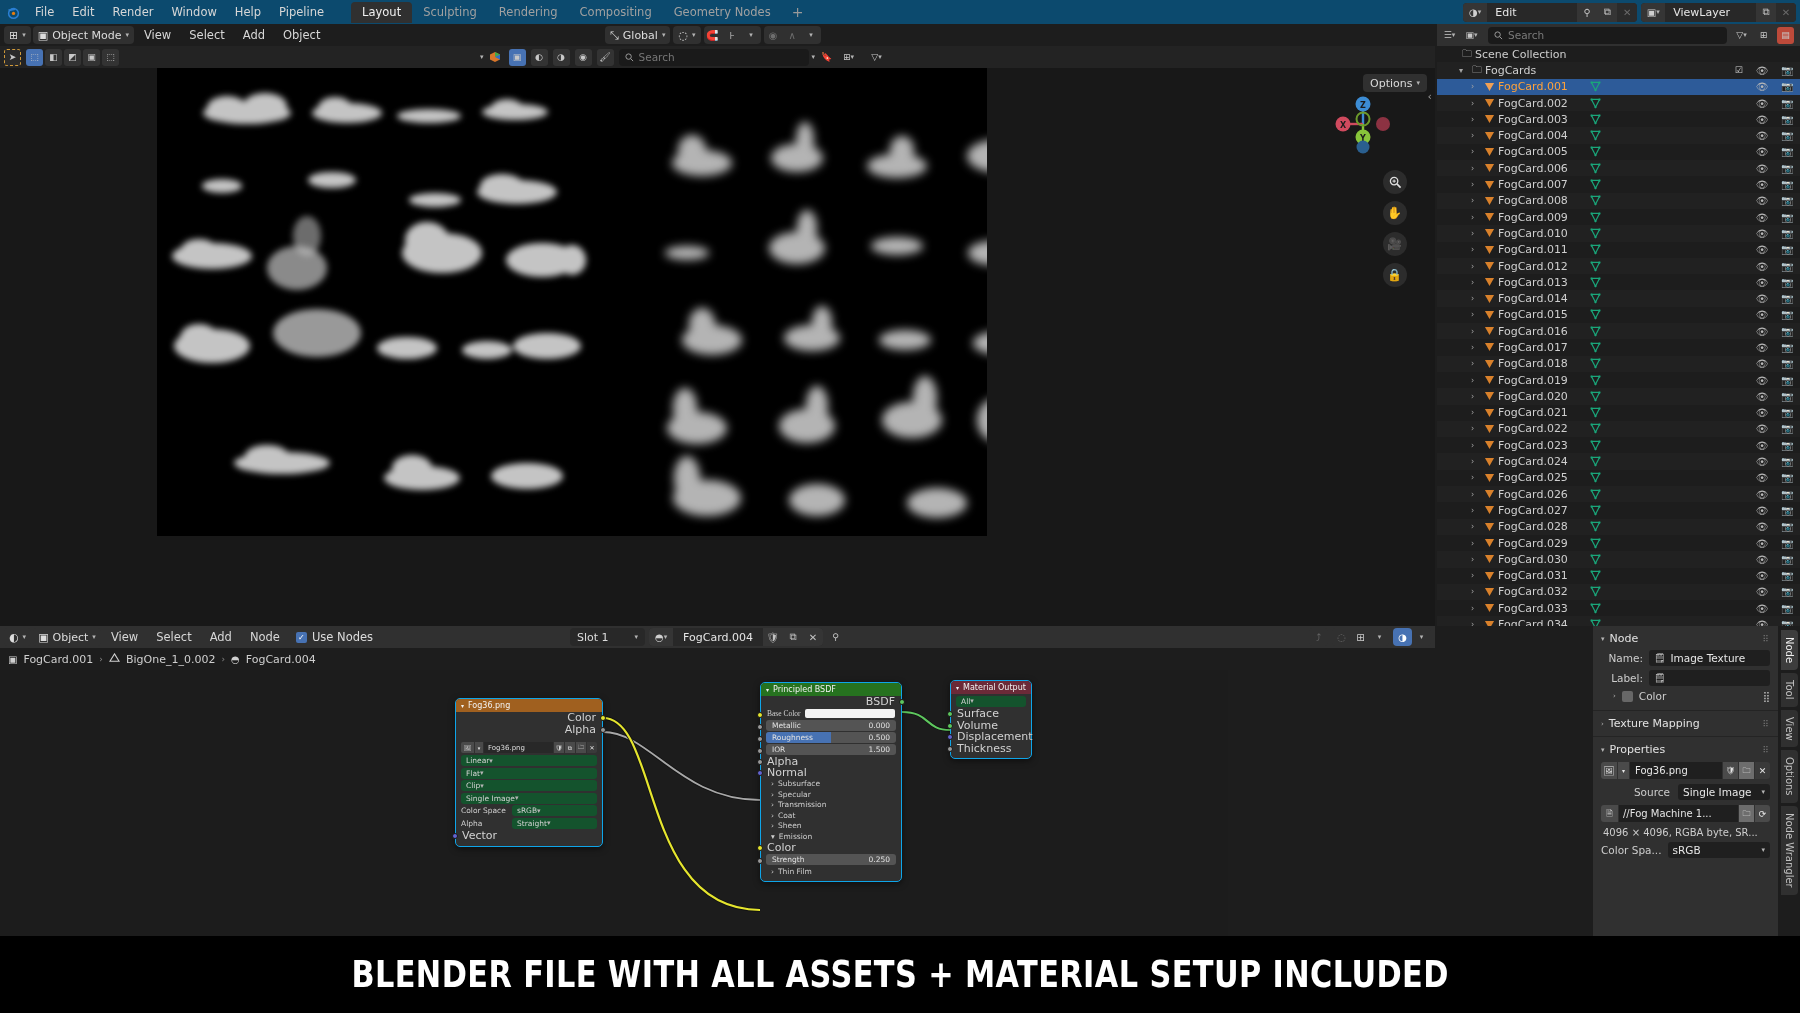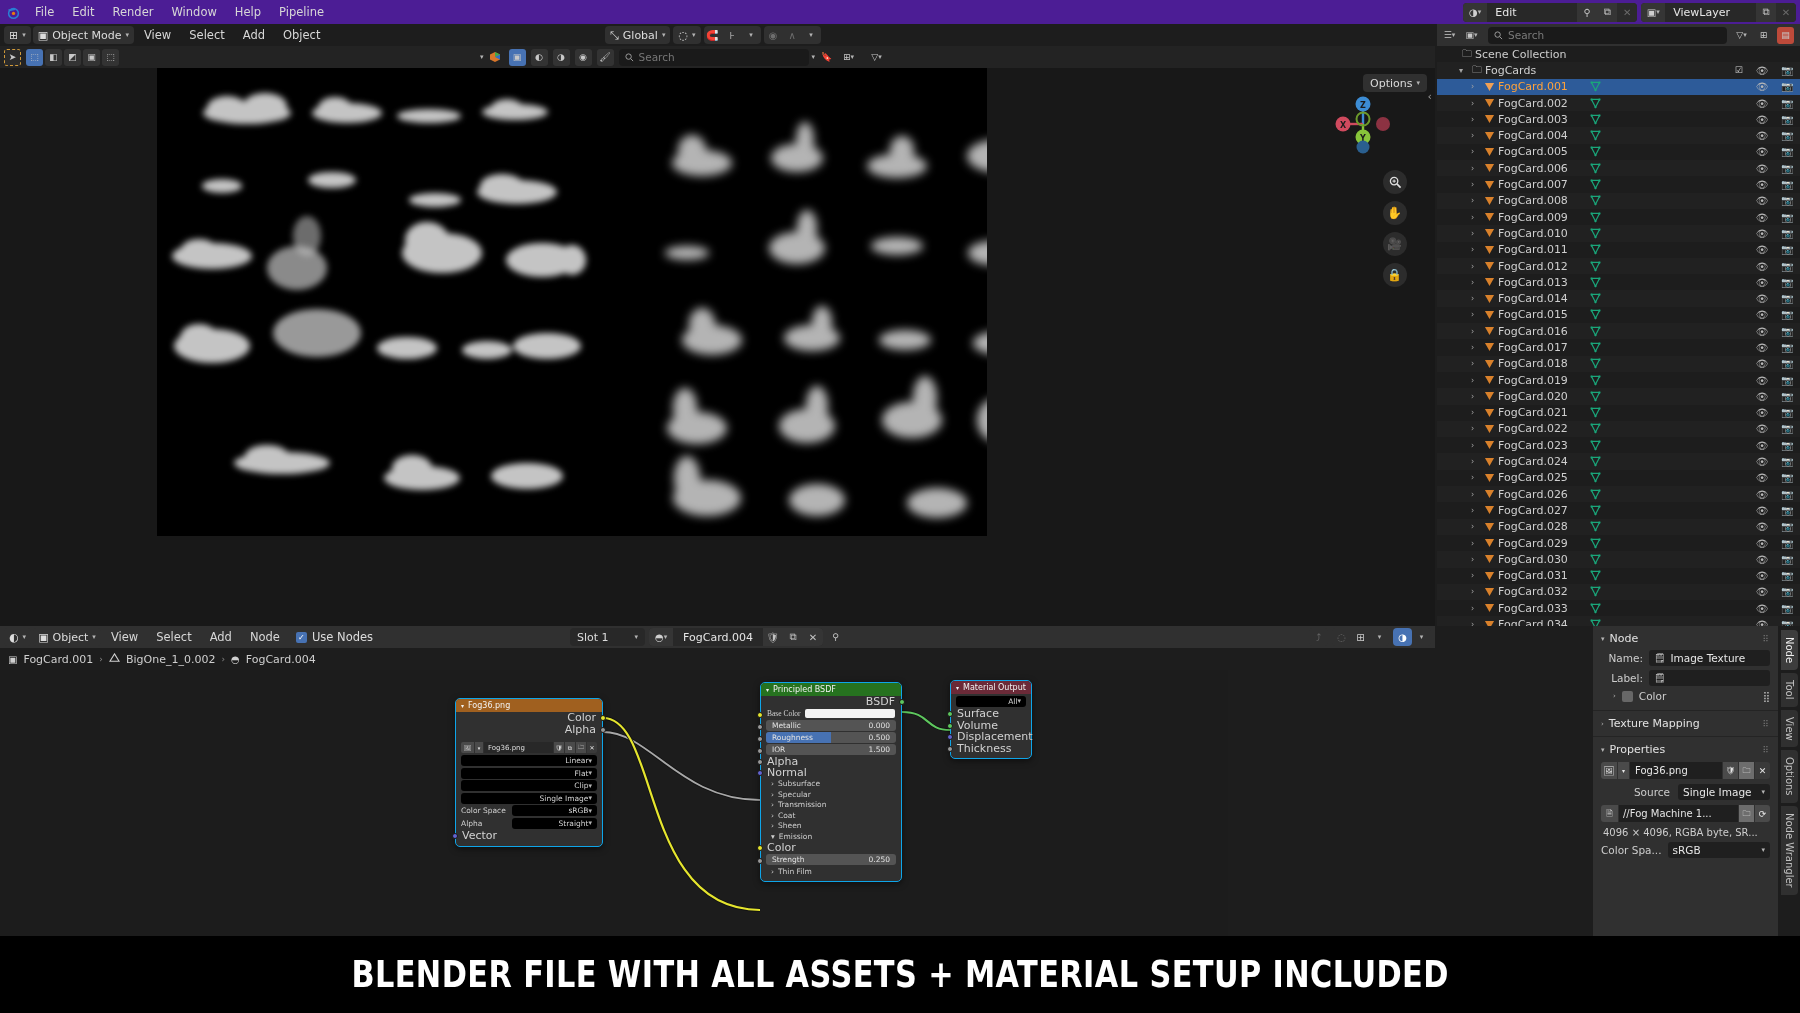--- a/index.html
+++ b/index.html
@@ -1,21 +1,21 @@
 <!DOCTYPE html>
 <html><head>
 <meta charset="utf-8">
 <style>
   * { margin:0; padding:0; box-sizing:border-box; }
   html,body{ width:1800px; height:1013px; overflow:hidden; background:#1d1d1d;
     font-family:"DejaVu Sans","Liberation Sans",sans-serif; color:#e5e5e5; }
   .app{ position:relative; width:1800px; height:1013px; }
 
   
-  .topbar{ position:absolute; left:0; top:0; width:1800px; height:24px; background:#4c1d95;
+  .topbar{ position:absolute; left:0; top:0; width:1800px; height:24px; background:#0c4a6e;
     display:flex; align-items:flex-start; }
   .blender-logo{ width:26px; height:24px; display:flex; align-items:center; justify-content:center; }
   .menu-item{ font-size:11.5px; color:#d7d7d7; padding:0 9px; line-height:24px; height:24px; cursor:default; }
   .ws-tabs{ display:flex; align-items:center; margin-left:18px; height:24px; }
   .ws-tab{ font-size:11.5px; color:#a0a0a0; padding:0 11px; height:21px; line-height:21px;
     border-radius:4px 4px 0 0; cursor:default; }
   .ws-tab.active{ background:#303030; color:#f0f0f0; }
   .ws-plus{ color:#9a9a9a; font-size:14px; padding:0 10px; }
   .topbar-right{ position:absolute; right:4px; top:2px; height:20px; display:flex; align-items:center; gap:4px; }
   .tb-field{ display:flex; align-items:center; height:19px; background:#282828; border-radius:4px; overflow:hidden; }
@@ -103,22 +103,22 @@
   .nhead{ height:13px; border-radius:4px 4px 0 0; display:flex; align-items:center;
     padding:0 5px; gap:4px; font-size:8px; color:#f2f2f2; }
   .nhead .c{ font-size:6px; }
   .nrow{ display:flex; align-items:center; height:11.5px; font-size:11px; color:#d2d2d2;
     padding:0 6px; position:relative; justify-content:space-between; }
   .nslider{ margin:1px 5px; height:11px; border-radius:3px; background:#545454;
     display:flex; align-items:center; justify-content:space-between; padding:0 6px;
     font-size:7.5px; color:#e2e2e2; position:relative; overflow:hidden; }
   .nslider .fill{ position:absolute; left:0; top:0; bottom:0; background:#4772b3; }
   .nslider span{ position:relative; z-index:1; }
-  .ndrop{ margin:1.5px 5px; height:11px; border-radius:3px; background:#000000;
-    display:flex; align-items:center; justify-content:flex-end; padding:0 5px;
+  .ndrop{ margin:1.5px 5px; height:11px; border-radius:3px; background:#14532d;
+    display:flex; align-items:center; justify-content:flex-start; padding:0 5px;
     font-size:7.5px; color:#d5d5d5; }
   .nsock{ position:absolute; width:6px; height:6px; border-radius:50%; border:1px solid #171717; }
   .nsock.l{ left:-4px; } .nsock.r{ right:-4px; }
   .ntext{ font-size:7.5px; color:#d2d2d2; }
   .nsub{ display:flex; align-items:center; gap:4px; height:10.5px; font-size:7.5px;
     color:#cfcfcf; padding-left:10px; }
   .nswatch{ height:9px; border-radius:2px; background:#f2f2f2; }
 
   
   .npanel{ position:absolute; right:22px; top:626px; width:185px; height:310px; background:#303030; }
@@ -155,20 +155,28 @@
           <path d="M2 5 L9 3 L10 5.2 L3.5 6.6 Z" fill="#2a7fd4"></path>
         </svg>
     </div>
     <div class="menu-item">File</div>
     <div class="menu-item">Edit</div>
     <div class="menu-item">Render</div>
     <div class="menu-item">Window</div>
     <div class="menu-item">Help</div>
     <div class="menu-item">Pipeline</div>
 
+    <div class="ws-tabs">
+      <div class="ws-tab active">Layout</div>
+      <div class="ws-tab">Sculpting</div>
+      <div class="ws-tab">Rendering</div>
+      <div class="ws-tab">Compositing</div>
+      <div class="ws-tab">Geometry Nodes</div>
+      <div class="ws-plus">+</div>
+    </div>
 
     <div class="topbar-right">
       <div class="tb-field">
         <div class="tb-ic">◑<span class="chev">▾</span></div>
         <div class="tb-name">Edit</div>
         <div class="tb-btn">⚲</div>
         <div class="tb-btn">⧉</div>
         <div class="tb-btn dim">✕</div>
       </div>
       <div class="tb-field">

